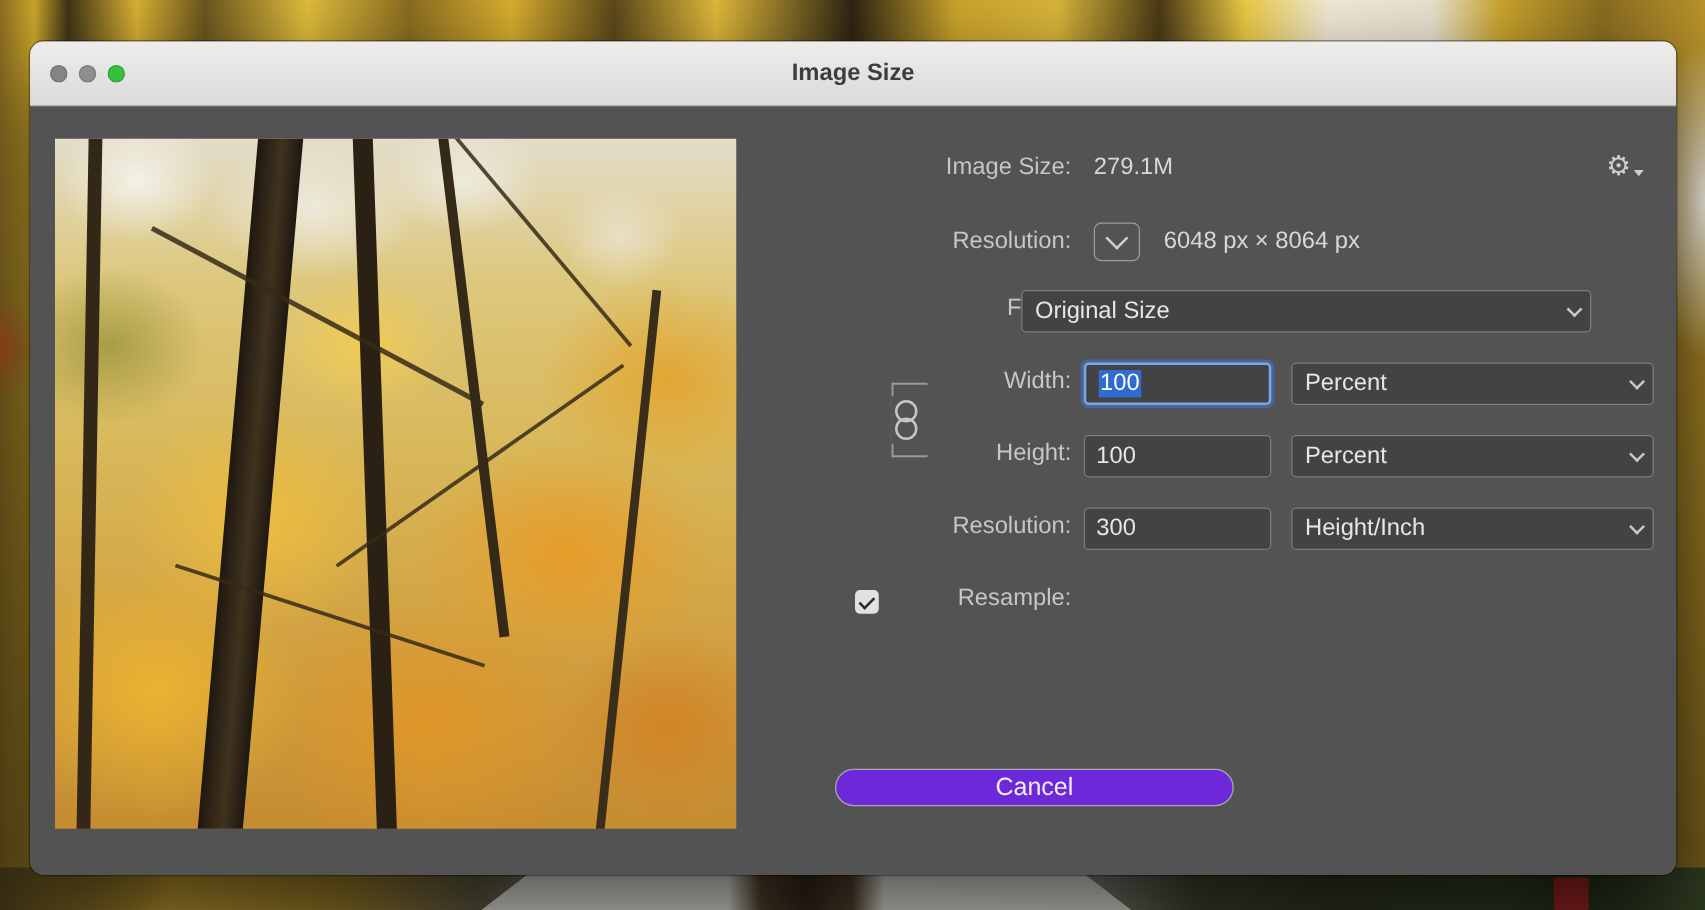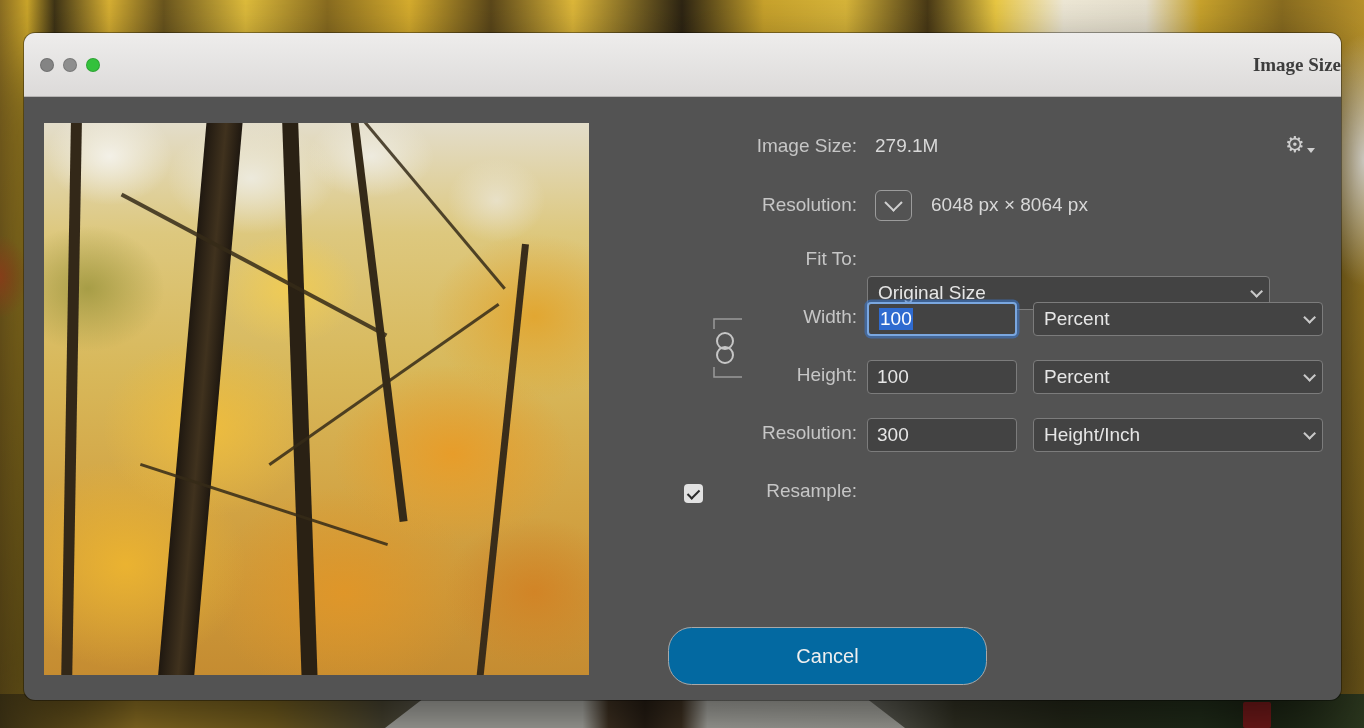--- a/index.html
+++ b/index.html
@@ -29,23 +29,23 @@
   }
   .red-chair { position:absolute; bottom:0; left:1243px; width:28px; height:26px; background:#8a1f1f; border-radius:2px; }
 
   
   .dialog {
     position:absolute; left:24px; top:33px; width:1317px; height:667px;
     background:#535353; border-radius:11px; overflow:hidden;
     box-shadow:0 30px 70px rgba(0,0,0,.6), 0 0 0 1px rgba(0,0,0,.35);
   }
   .titlebar {
-    height:64px; background:linear-gradient(#eeedec,#dcdad9);
+    height:52px; background:linear-gradient(#eeedec,#dcdad9);
     border-bottom:1px solid #b5b3b2; position:relative;
-    display:flex; align-items:center; justify-content:flex-end;font-family:Liberation Serif, serif;
+    display:flex; align-items:center; justify-content:center;
   }
   .title { font-size:19px; font-weight:bold; color:#3d3d3d; }
   .lights { position:absolute; left:16px; top:0; height:100%; display:flex; align-items:center; gap:9px; }
   .light { width:14px; height:14px; border-radius:50%; border:0.5px solid rgba(0,0,0,.15); }
   .light.close { background:#848484; }
   .light.min   { background:#8e8e8e; }
   .light.zoom  { background:#34c13c; }
 
   .body { position:relative; height:619px; color:#d6d6d6; font-size:19px; }
 
@@ -100,39 +100,39 @@
     transform:rotate(45deg) translate(-2px,-2px); }
 
   .input, .select {
     position:absolute; height:34px; background:#434343; border:1px solid #7c7c7c;
     border-radius:4px; color:#e6e6e6; font-size:19px; font-family:inherit;
     display:flex; align-items:center; padding:0 10px;
   }
   input.input { padding:0 9px; }
   .w150 { width:150px; left:843px; }
   .w290 { width:290px; left:1009px; }
-  .w456 { width:403px; left:843px;margin-top:32px; }
+  .w456 { width:456px; left:793px; }
 
   .focused { border:2px solid #7aa7e0; box-shadow:0 0 0 2.5px rgba(58,122,212,.55); }
   .sel-text { background:#2f6bd0; color:#ffffff; padding:0 1px; }
 
   .select .chev { margin-left:auto; width:9px; height:9px;
     border-right:2px solid #c9c9c9; border-bottom:2px solid #c9c9c9;
     transform:rotate(45deg) translateY(-3px); flex:none; }
 
   .checkbox {
     position:absolute; left:660px; top:387px; width:19px; height:19px;
     background:#e2e2e2; border-radius:4px; display:flex; align-items:center; justify-content:center;
   }
   .checkbox::after { content:""; width:5px; height:10px; margin-bottom:2px;
     border-right:2.5px solid #2b2b2b; border-bottom:2.5px solid #2b2b2b; transform:rotate(45deg); }
 
   .btn {
-    position:absolute; top:530px; height:58px; border-radius:23.5px;
-    background:#0369a1; border:1.5px solid #a8a8a8; color:#efefef; font-size:20px;
+    position:absolute; top:530px; height:30px; border-radius:23.5px;
+    background:#6d28d9; border:1.5px solid #a8a8a8; color:#efefef; font-size:20px;
     display:flex; align-items:center; justify-content:center; font-family:inherit; cursor:default;
   }
   .btn-cancel { left:644px; width:319px; }
   .btn-ok { left:985px; width:314px; }
 
   .link-svg { position:absolute; left:680px; top:200px; }
 </style>
 </head>
 <body>
 

